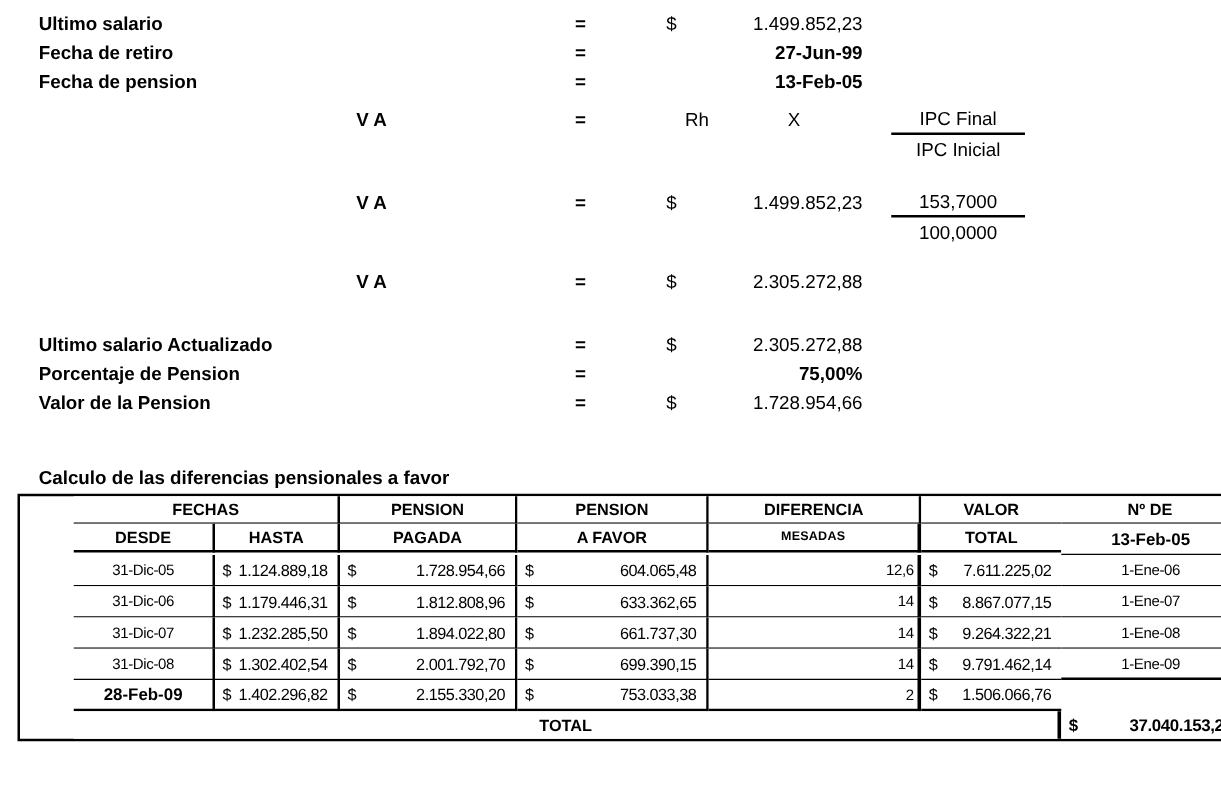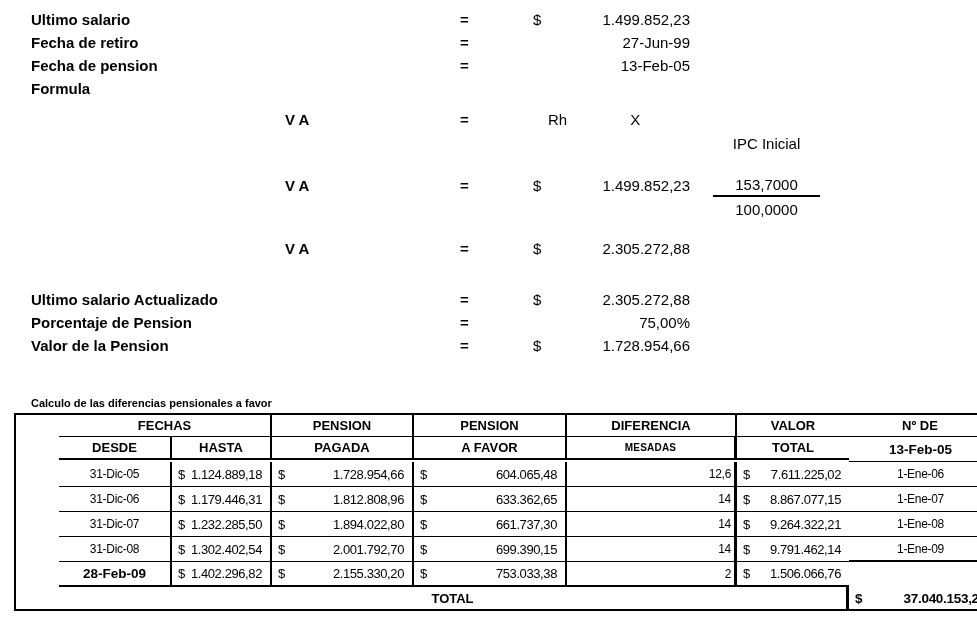--- a/index.html
+++ b/index.html
@@ -19,30 +19,30 @@
     align-items:center;
     margin-left:31px;
   }
   .h23 { height:23px; } .h24 { height:24px; }
   .sp7 { height:7px; } .sp18 { height:18px; } .sp15 { height:15px; } .sp28 { height:28px; }
   .c-label { font-weight:bold; font-size:15px; white-space:nowrap; }
   .c-va { font-weight:bold; font-size:15px; }
   .c-eq { font-weight:bold; font-size:15px; }
   .c-val { font-size:15px; height:100%; display:flex; align-items:center; }
   .money { justify-content:space-between; padding:0 7px 0 5px; }
-  .plain { justify-content:flex-end; padding-right:7px; }
+  .plain { justify-content:flex-end; padding-right:7px;font-weight:bold; }
   .operands { font-size:15px; display:flex; align-items:center; height:100%; }
   .operands .rh { margin-left:20px; }
   .operands .x  { margin-left:63px; }
   .frac { font-size:15px; text-align:center; align-self:stretch;
           display:flex; align-items:center; justify-content:center; }
   .frac.bar { border-bottom:2px solid #000; }
 
   
-  .table-title { margin:40px 0 4px 31px; font-weight:bold; font-size:11px; }
+  .table-title { margin:40px 0 4px 31px; font-weight:bold; font-size:15px; }
   .ptable { margin-left:14px; width:fit-content; border:2px solid #000;padding-left:43px; }
   .pgrid { display:grid; grid-template-columns:113px 100px 142px 153px 170px 112px 145px; }
   .cell { display:flex; align-items:center; background:#fff; }
   .br2 { border-right:2px solid #000; }
   .br3 { border-right:3px solid #000; }
   .bb1 { border-bottom:1px solid #000; }
   .bb2 { border-bottom:2px solid #000; }
   .hc  { height:22px; justify-content:center; font-weight:bold; font-size:13px; }
   .hc2 { height:23px; }
   .hc-small { font-size:10px; letter-spacing:0.2px; }
@@ -87,40 +87,33 @@
 
     <div class="trow h23">
       <div class="c-label">Fecha de pension</div>
       <div></div>
       <div class="c-eq">=</div>
       <div class="c-val plain">13-Feb-05</div>
       <div></div>
         <div></div>
     </div>
 
-    <div class="trow h23">
-      <div class="c-label">Formula</div>
-      <div></div>
-        <div></div>
-        <div></div>
-        <div></div>
-        <div></div>
-    </div>
 
     <div class="sp7"></div>
 
     <div class="trow h24">
       <div></div>
       <div class="c-va">V A</div>
       <div class="c-eq">=</div>
       <div class="operands">
         <span class="rh">Rh</span>
         <span class="x">X</span>
       </div>
       <div></div>
+      <div class="frac bar">IPC Final</div>
     </div>
     <div class="trow h24">
       <div></div>
         <div></div>
         <div></div>
         <div></div>
         <div></div>
       <div class="frac">IPC Inicial</div>
     </div>
 

